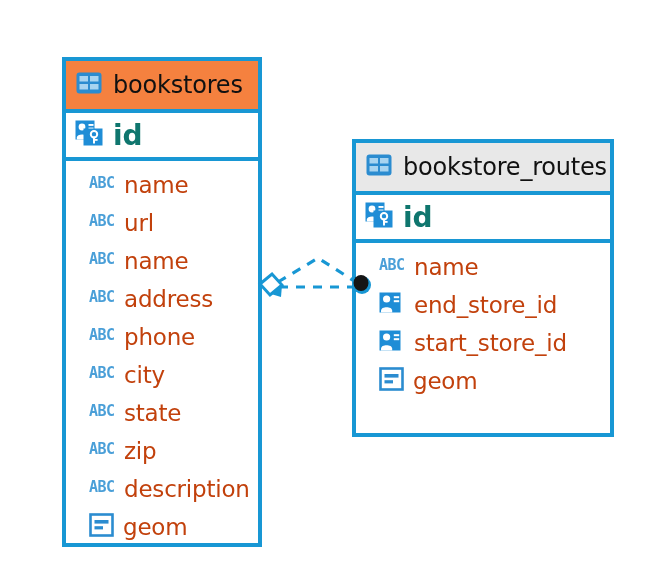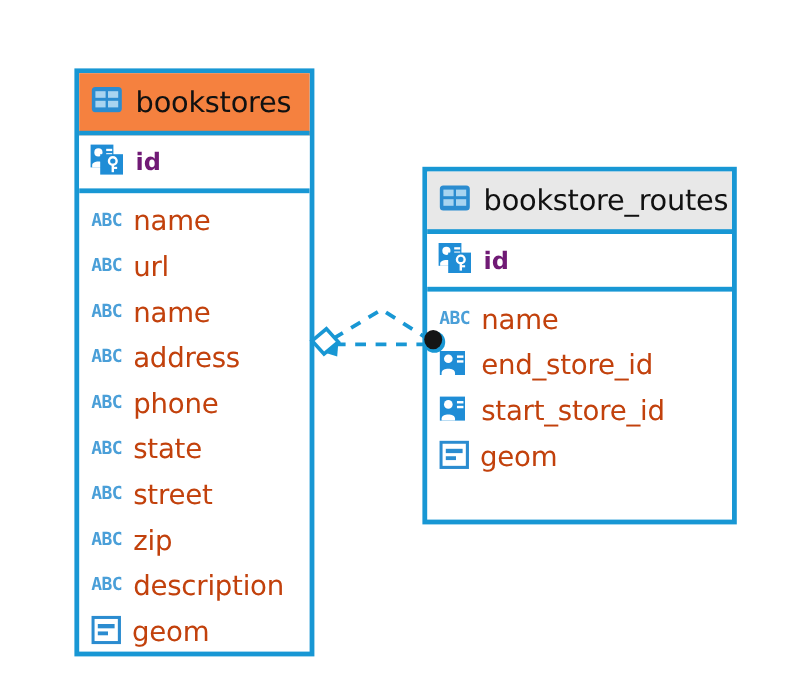--- a/index.html
+++ b/index.html
@@ -52,32 +52,32 @@
   .pk-row {
     box-sizing: border-box;
     height: 48px;
     display: flex;
     align-items: center;
     padding-left: 9px;
     border-bottom: 4px solid #1897D4;
     background: #ffffff;
   }
   .pk-label {
-    font-size: 20px;
+    font-size: 28px;
     font-weight: bold;
-    color: #701a75;
+    color: #0f766e;
     margin-left: 10px;
   }
 
   .field-list { padding-top: 5px; }
   .field-row {
     height: 38px;
     display: flex;
     align-items: center;
-    padding-left: 10px;
+    padding-left: 23px;
   }
   .field-label {
     font-size: 23px;
     color: #c2410c;
     margin-left: 9px;
     white-space: nowrap;
     letter-spacing: -0.2px;
   }
 
   
@@ -188,30 +188,30 @@
         </span>
         <span class="field-label">phone</span>
       </div>
 
       <div class="field-row">
         <span class="icn">
           <svg class="icn-abc" viewBox="0 0 26 17">
               <text class="abc-text" x="0" y="13">ABC</text>
             </svg>
         </span>
+        <span class="field-label">city</span>
+      </div>
+
+      <div class="field-row">
+        <span class="icn">
+          <svg class="icn-abc" viewBox="0 0 26 17">
+              <text class="abc-text" x="0" y="13">ABC</text>
+            </svg>
+        </span>
         <span class="field-label">state</span>
-      </div>
-
-      <div class="field-row">
-        <span class="icn">
-          <svg class="icn-abc" viewBox="0 0 26 17">
-              <text class="abc-text" x="0" y="13">ABC</text>
-            </svg>
-        </span>
-        <span class="field-label">street</span>
       </div>
 
       <div class="field-row">
         <span class="icn">
           <svg class="icn-abc" viewBox="0 0 26 17">
               <text class="abc-text" x="0" y="13">ABC</text>
             </svg>
         </span>
         <span class="field-label">zip</span>
       </div>

